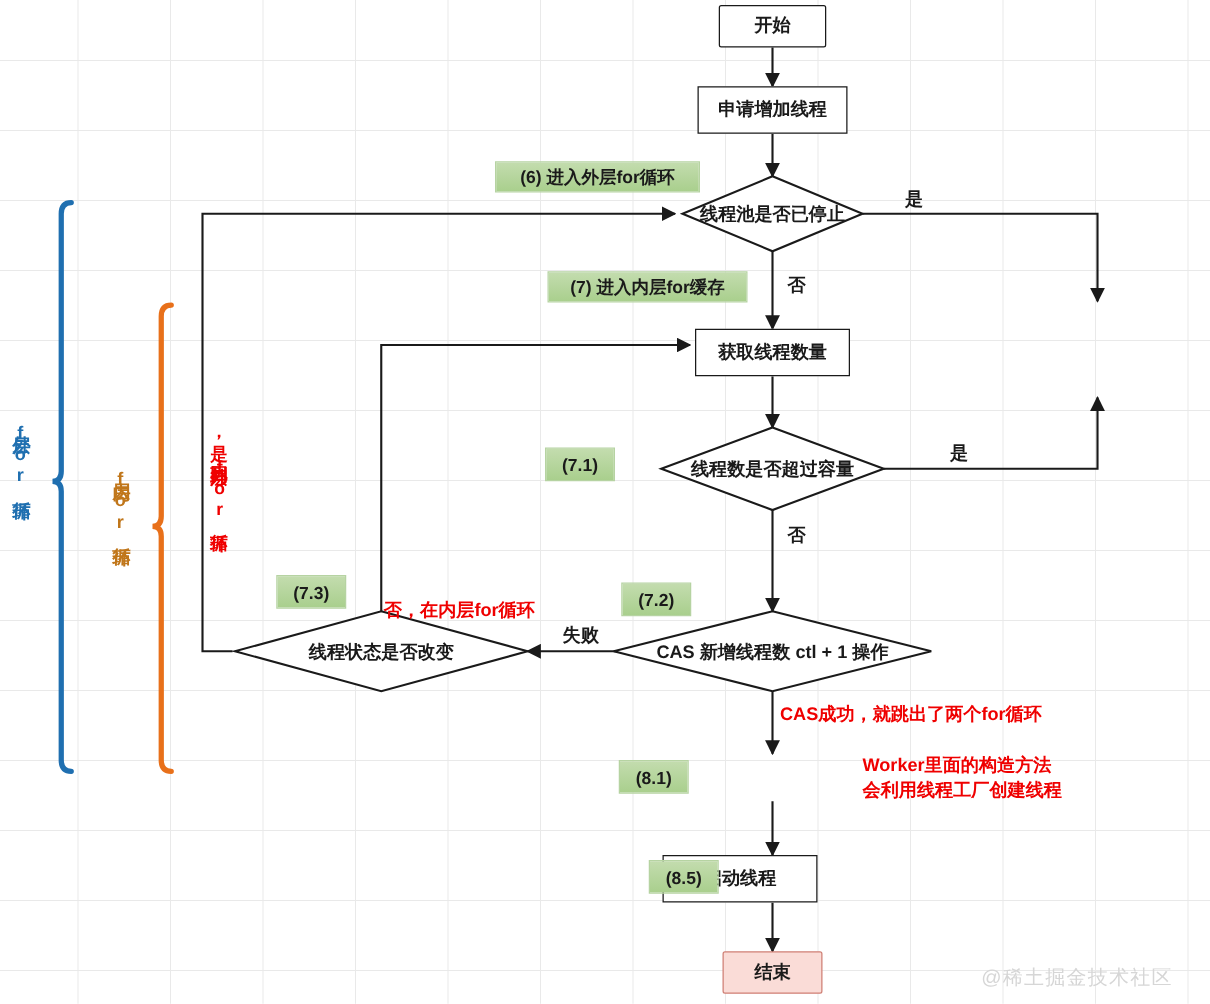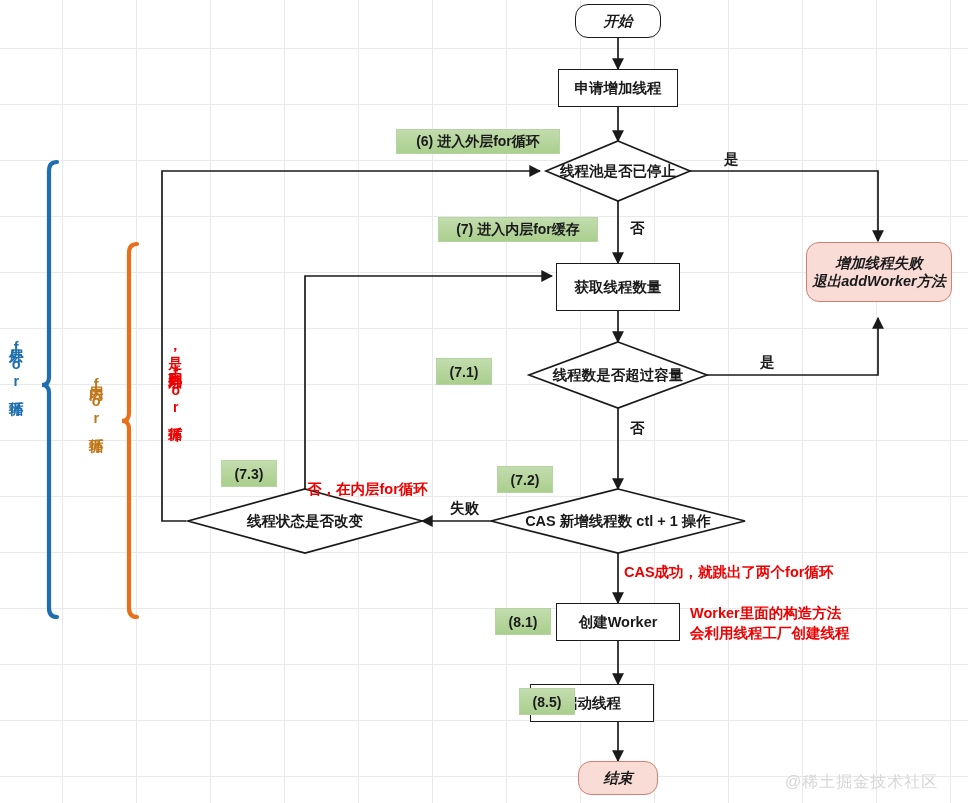--- a/index.html
+++ b/index.html
@@ -26,21 +26,21 @@
     display:flex;align-items:center;justify-content:center;
     text-align:center;
     font-weight:bold;
     color:#1a1a1a;
     line-height:1.25;
     background:#ffffff;
     border:1.6px solid #1a1a1a;
     font-size:14.5px;
     white-space:nowrap;
   }
-  .node.round{border-radius:13px;font-style:italic;}
+  .node.round{border-radius:2px;}
   .node.pink{background:#fadcd7;border-color:#cf7f74;}
   .dtext{
     position:absolute;
     display:flex;align-items:center;justify-content:center;
     font-weight:bold;font-size:14.5px;color:#1a1a1a;
     white-space:nowrap;
     pointer-events:none;
   }
   .tag{
     position:absolute;
@@ -139,34 +139,29 @@
     <path d="M 57,162 q -8,0 -8,9 L 49,377 q 0,8 -7,8 q 7,0 7,8 L 49,608 q 0,9 8,9" stroke="#1f6fb0" stroke-width="4.2" fill="none" stroke-linecap="round"></path>
     <path d="M 137,244 q -8,0 -8,9 L 129,413 q 0,8 -7,8 q 7,0 7,8 L 129,608 q 0,9 8,9" stroke="#e8701a" stroke-width="4.2" fill="none" stroke-linecap="round"></path>
   </svg>
 
   <div class="node round" style="left:575px;top:4px;width:86px;height:34px;">开始</div>
 
   <div class="node" style="left:558px;top:69px;width:120px;height:38px;">申请增加线程</div>
 
   <div class="dtext" style="left:528px;top:156px;width:180px;height:30px;">线程池是否已停止</div>
 
-  <div class="node round pink" style="left:806px;top:242px;width:146px;height:60px;flex-direction:column;">
-    <span>增加线程失败</span>
-    <span>退出addWorker方法</span>
-  </div>
-
-  <div class="node" style="left:556px;top:263px;width:124px;height:48px;">获取线程数量</div>
+
+  <div class="node" style="left:556px;top:263px;width:124px;height:38px;">获取线程数量</div>
 
   <div class="dtext" style="left:523px;top:360px;width:190px;height:30px;">线程数是否超过容量</div>
 
   <div class="dtext" style="left:500px;top:506px;width:236px;height:30px;">CAS 新增线程数 ctl + 1 操作</div>
 
   <div class="dtext" style="left:215px;top:506px;width:180px;height:30px;">线程状态是否改变</div>
 
-  <div class="node" style="left:556px;top:603px;width:124px;height:38px;">创建Worker</div>
 
   <div class="node" style="left:530px;top:684px;width:124px;height:38px;">启动线程</div>
 
   <div class="node round pink" style="left:578px;top:761px;width:80px;height:34px;">结束</div>
 
   <div class="tag" style="left:396px;top:129px;width:164px;height:25px;">(6) 进入外层for循环</div>
 
   <div class="tag" style="left:438px;top:217px;width:160px;height:25px;">(7) 进入内层for缓存</div>
 
   <div class="tag" style="left:436px;top:358px;width:56px;height:27px;">(7.1)</div>

